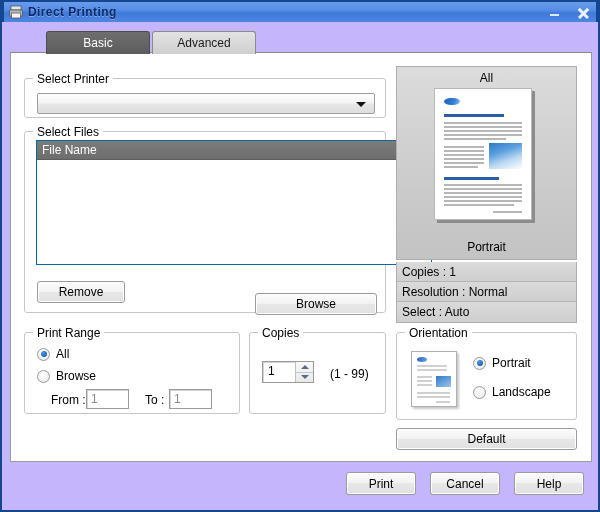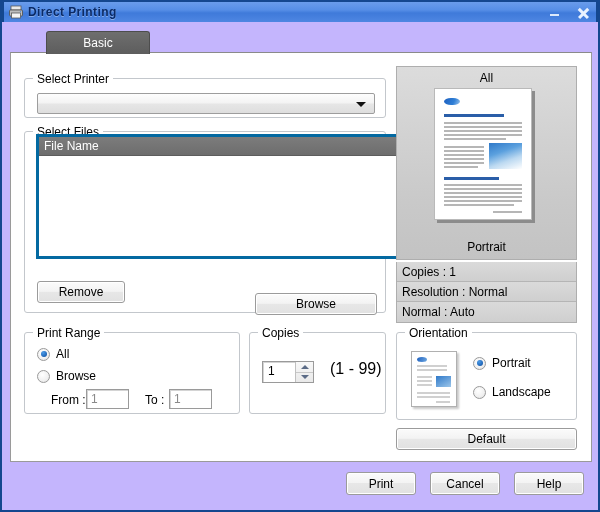--- a/index.html
+++ b/index.html
@@ -185,26 +185,26 @@
     left: 6px;
     top: 3px;
     font-size: 12px;
     color: #000;
   }
 
   
   .filelist {
     position: absolute;
     left: 11px;
-    top: 2px;
+    top: 8px;
     width: 396px;
     height: 125px;
     box-sizing: border-box;
     background: #ffffff;
-    border: 3px solid #0369a1;
+    border: 1px solid #0369a1;
     box-shadow: inset 1px 1px 0 #cfcfcf;
     overflow: hidden;
   }
   .filelist .colhead {
     height: 19px;
     line-height: 19px;
     background: linear-gradient(to bottom, #7c7c7c, #6d6d6d);
     color: #ffffff;
     font-size: 12px;
     padding-left: 5px;
@@ -315,21 +315,21 @@
     position: absolute;
     left: 50%;
     top: 50%;
     transform: translate(-50%,-50%);
     width: 0; height: 0;
     border-left: 4px solid transparent;
     border-right: 4px solid transparent;
   }
   .spin-btns .sb.up .tri  { border-bottom: 4px solid #5b6b86; }
   .spin-btns .sb.down .tri{ border-top: 4px solid #5b6b86; }
-  .range-hint { position: absolute; left: 80px; top: 27px; font-size: 16px; color: #000; }
+  .range-hint { position: absolute; left: 80px; top: 34px; font-size: 12px; color: #000; }
 
   
   .preview {
     position: absolute;
     left: 394px;
     top: 66px;
     width: 181px;
     height: 194px;
     box-sizing: border-box;
     background: linear-gradient(to bottom, #dcdcdc 0%, #d2d2d2 35%, #c9c9c9 70%, #c3c3c3 100%);
@@ -456,20 +456,21 @@
       </span>
       <span class="win-btn">
         <span class="closeglyph"></span>
         <span class="closeglyph2"></span>
       </span>
     </span>
   </div>
 
   <div class="tabstrip">
     <div class="tab selected">Basic</div>
+    <div class="tab unselected">Advanced</div>
   </div>
 
   <div class="tabpage"></div>
 
   <div class="group" id="grp-printer">
     <span class="legend">Select Printer</span>
     <div class="combo">
       <span class="value"></span>
       <span class="arrow"></span>
     </div>
@@ -552,21 +553,21 @@
       <span class="doc-line" style="left:9px; top:115px; width:70px;"></span>
       <span class="doc-line" style="left:58px; top:122px; width:29px;"></span>
     </span>
 
     <span class="pcaption">Portrait</span>
   </div>
 
   <div class="info-rows">
     <div class="info-row">Copies : 1</div>
     <div class="info-row">Resolution : Normal</div>
-    <div class="info-row">Normal : Auto</div>
+    <div class="info-row">Select : Auto</div>
   </div>
 
   <div class="group" id="grp-orient">
     <span class="legend">Orientation</span>
 
     <span class="orient-icon">
       <span class="oi-logo"></span>
       <span class="oi-line" style="left:5px; top:13px; width:30px;"></span>
       <span class="oi-line" style="left:5px; top:17px; width:30px;"></span>
       <span class="oi-line" style="left:5px; top:24px; width:15px;"></span>

